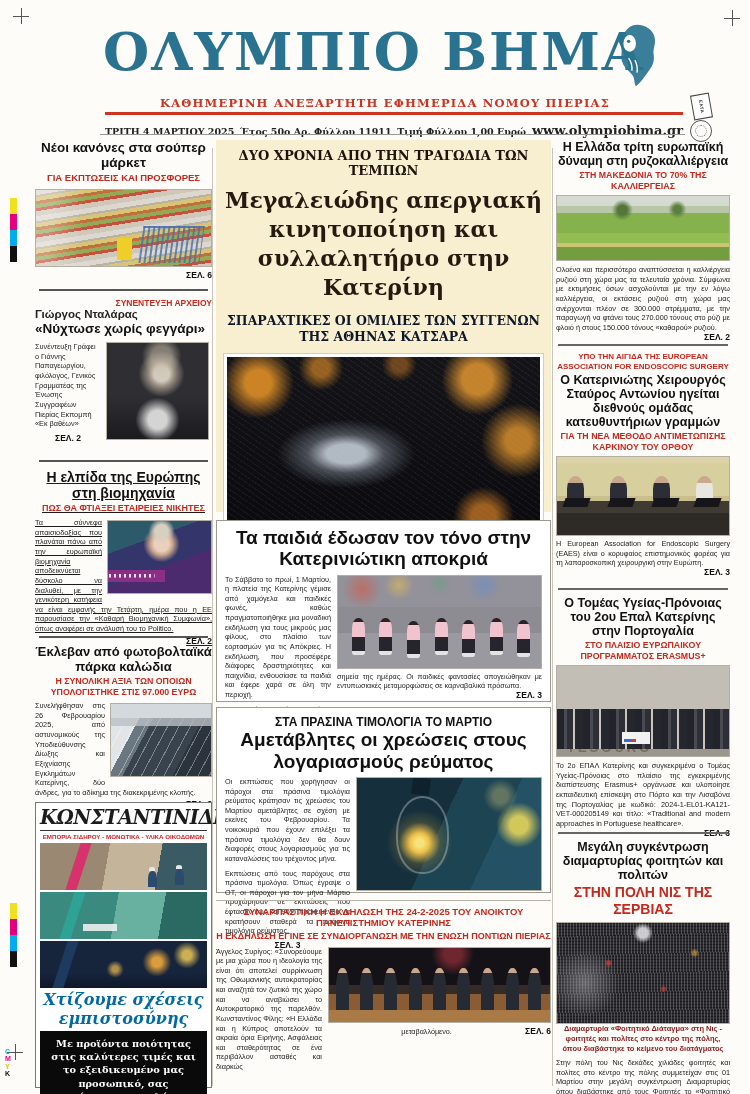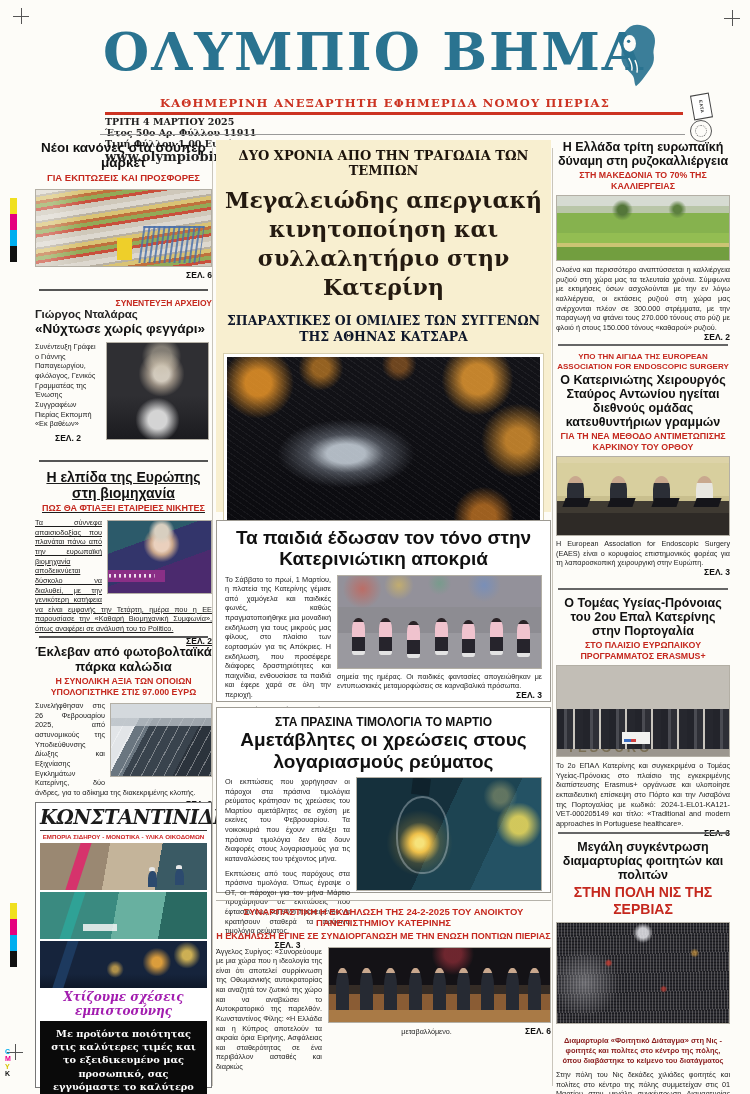--- a/index.html
+++ b/index.html
@@ -15,22 +15,22 @@
   .cmyk-col{position:absolute;left:5px;top:1048px;display:flex;flex-direction:column;
             font-size:7px;font-weight:bold;line-height:1.05;}
 
   
   .mast-title{position:absolute;left:103px;top:20px;width:510px;font-family:"DejaVu Serif",serif;
               font-weight:bold;font-size:53px;letter-spacing:2px;color:#2a7390;white-space:nowrap;}
   .zeus{position:absolute;left:614px;top:22px;}
   .mast-sub{position:absolute;left:105px;top:96px;width:560px;text-align:center;
             font-family:"DejaVu Serif",serif;font-weight:bold;font-size:11.5px;letter-spacing:1.2px;color:#cc3322;}
   .mast-redrule{position:absolute;left:105px;top:112px;width:578px;height:2.5px;background:#cc3322;}
-  .dateline{position:absolute;left:105px;top:116px;width:578px;display:flex;justify-content:space-between;
-            align-items:baseline;font-family:"DejaVu Serif",serif;font-weight:bold;font-size:9.5px;color:#222;flex-direction:column;}
+  .dateline{position:absolute;left:105px;top:123px;width:578px;display:flex;justify-content:space-between;
+            align-items:baseline;font-family:"DejaVu Serif",serif;font-weight:bold;font-size:9.5px;color:#222;}
   .dateline .site{font-size:13px;}
   .mast-bottomrule{position:absolute;left:100px;top:134px;width:585px;height:1px;background:#999;}
   .stamp{position:absolute;left:692px;top:94px;width:17px;height:23px;background:#fff;border:1px solid #444;
          transform:rotate(-10deg);display:flex;align-items:center;justify-content:center;}
   .stamp .eltatxt{writing-mode:vertical-rl;font-size:4.5px;font-weight:bold;color:#333;letter-spacing:.5px;}
   .postmark{position:absolute;left:690px;top:120px;width:20px;height:20px;border:1.5px solid #555;border-radius:50%;}
   .postmark:before{content:"";position:absolute;inset:4px;border:1px dotted #777;border-radius:50%;}
 
   
   .col{position:absolute;top:140px;}
@@ -146,22 +146,22 @@
   .adph .stripe{position:absolute;top:-6px;bottom:-6px;width:11px;transform:skewX(-18deg);}
   .ph1{background:linear-gradient(100deg,#9a8872 0 40%,#c4b49a 40% 70%,#3a5a64 70% 100%);}
   .ph2{background:linear-gradient(100deg,#3a8a80 0 45%,#68b0a0 45% 72%,#2a6a62 72% 100%);}
   .ph3{background:
       radial-gradient(circle at 70% 45%, rgba(240,170,60,.9) 0 4%, transparent 12%),
       radial-gradient(circle at 45% 60%, rgba(240,190,80,.7) 0 3%, transparent 9%),
       radial-gradient(circle at 88% 30%, rgba(250,210,90,.8) 0 3%, transparent 9%),
       linear-gradient(180deg,#16243c 0 70%,#0e1828 100%);}
   .worker{position:absolute;width:9px;height:16px;border-radius:45% 45% 0 0;background:#2c4a6e;}
   .worker:before{content:"";position:absolute;top:-4px;left:1.5px;width:6px;height:4px;border-radius:50% 50% 0 0;background:#e8e8e8;}
-  .ad-slogan{font-family:"DejaVu Serif",serif;font-style:italic;font-weight:bold;font-size:12px;
-             text-align:center;color:#a21caf;margin:2px 0 3px;}
+  .ad-slogan{font-family:"DejaVu Serif",serif;font-style:italic;font-weight:bold;font-size:16px;
+             text-align:center;color:#0369a1;margin:2px 0 3px;}
   .ad-black{background:#0a0a0a;color:#fff;text-align:center;padding:6px 4px 7px;}
   .ad-btxt{font-family:"DejaVu Serif",serif;font-weight:bold;font-size:9.8px;line-height:1.35;}
 
   
   .rice-photo{height:64px;margin-top:4px;
     background:
       radial-gradient(circle at 38% 22%, #54763a 0 4%, transparent 9%),
       radial-gradient(circle at 70% 21%, #5d8040 0 3%, transparent 7%),
       linear-gradient(180deg,#d6dbd2 0 16%,#b9c6a8 16% 26%,#86b24e 26% 58%,#93bd52 58% 74%,#cbc473 74% 80%,#729e3f 80% 100%);}
   .surg-photo{height:78px;margin-top:4px;
@@ -180,21 +180,21 @@
   .crowd-photo{height:100px;margin-top:4px;
     background:
       radial-gradient(circle at 50% 10%, rgba(230,230,235,.85) 0 4%, transparent 8%),
       radial-gradient(circle at 30% 40%, rgba(200,60,50,.8) 0 1.2%, transparent 3%),
       radial-gradient(circle at 62% 66%, rgba(200,60,50,.7) 0 1.2%, transparent 3%),
       radial-gradient(circle at 80% 30%, rgba(220,160,60,.6) 0 1.2%, transparent 3%),
       radial-gradient(circle at 16% 60%, rgba(160,160,165,.55), transparent 22%),
       repeating-linear-gradient(87deg, rgba(215,210,205,.25) 0 1px, transparent 1px 3px),
       repeating-linear-gradient(0deg, rgba(0,0,0,.4) 0 1px, transparent 1px 3px),
       #2a2a30;}
-  .serb-cap{font-weight:bold;font-size:7.5px;line-height:1.35;text-align:center;color:#8b2020;margin-top:12px;}
+  .serb-cap{font-weight:bold;font-size:7.5px;line-height:1.35;text-align:center;color:#8b2020;margin-top:0;}
 
   .r-title{font-size:12.5px;}
   .r-sub{font-size:8.8px;}
   .r-kicker{font-size:8px;}
   .surg-title{font-size:12.5px;}
   .cap-small{font-size:7.2px;line-height:1.3;text-align:justify;color:#222;margin-top:3px;}
 </style>
 </head>
 <body>
 

